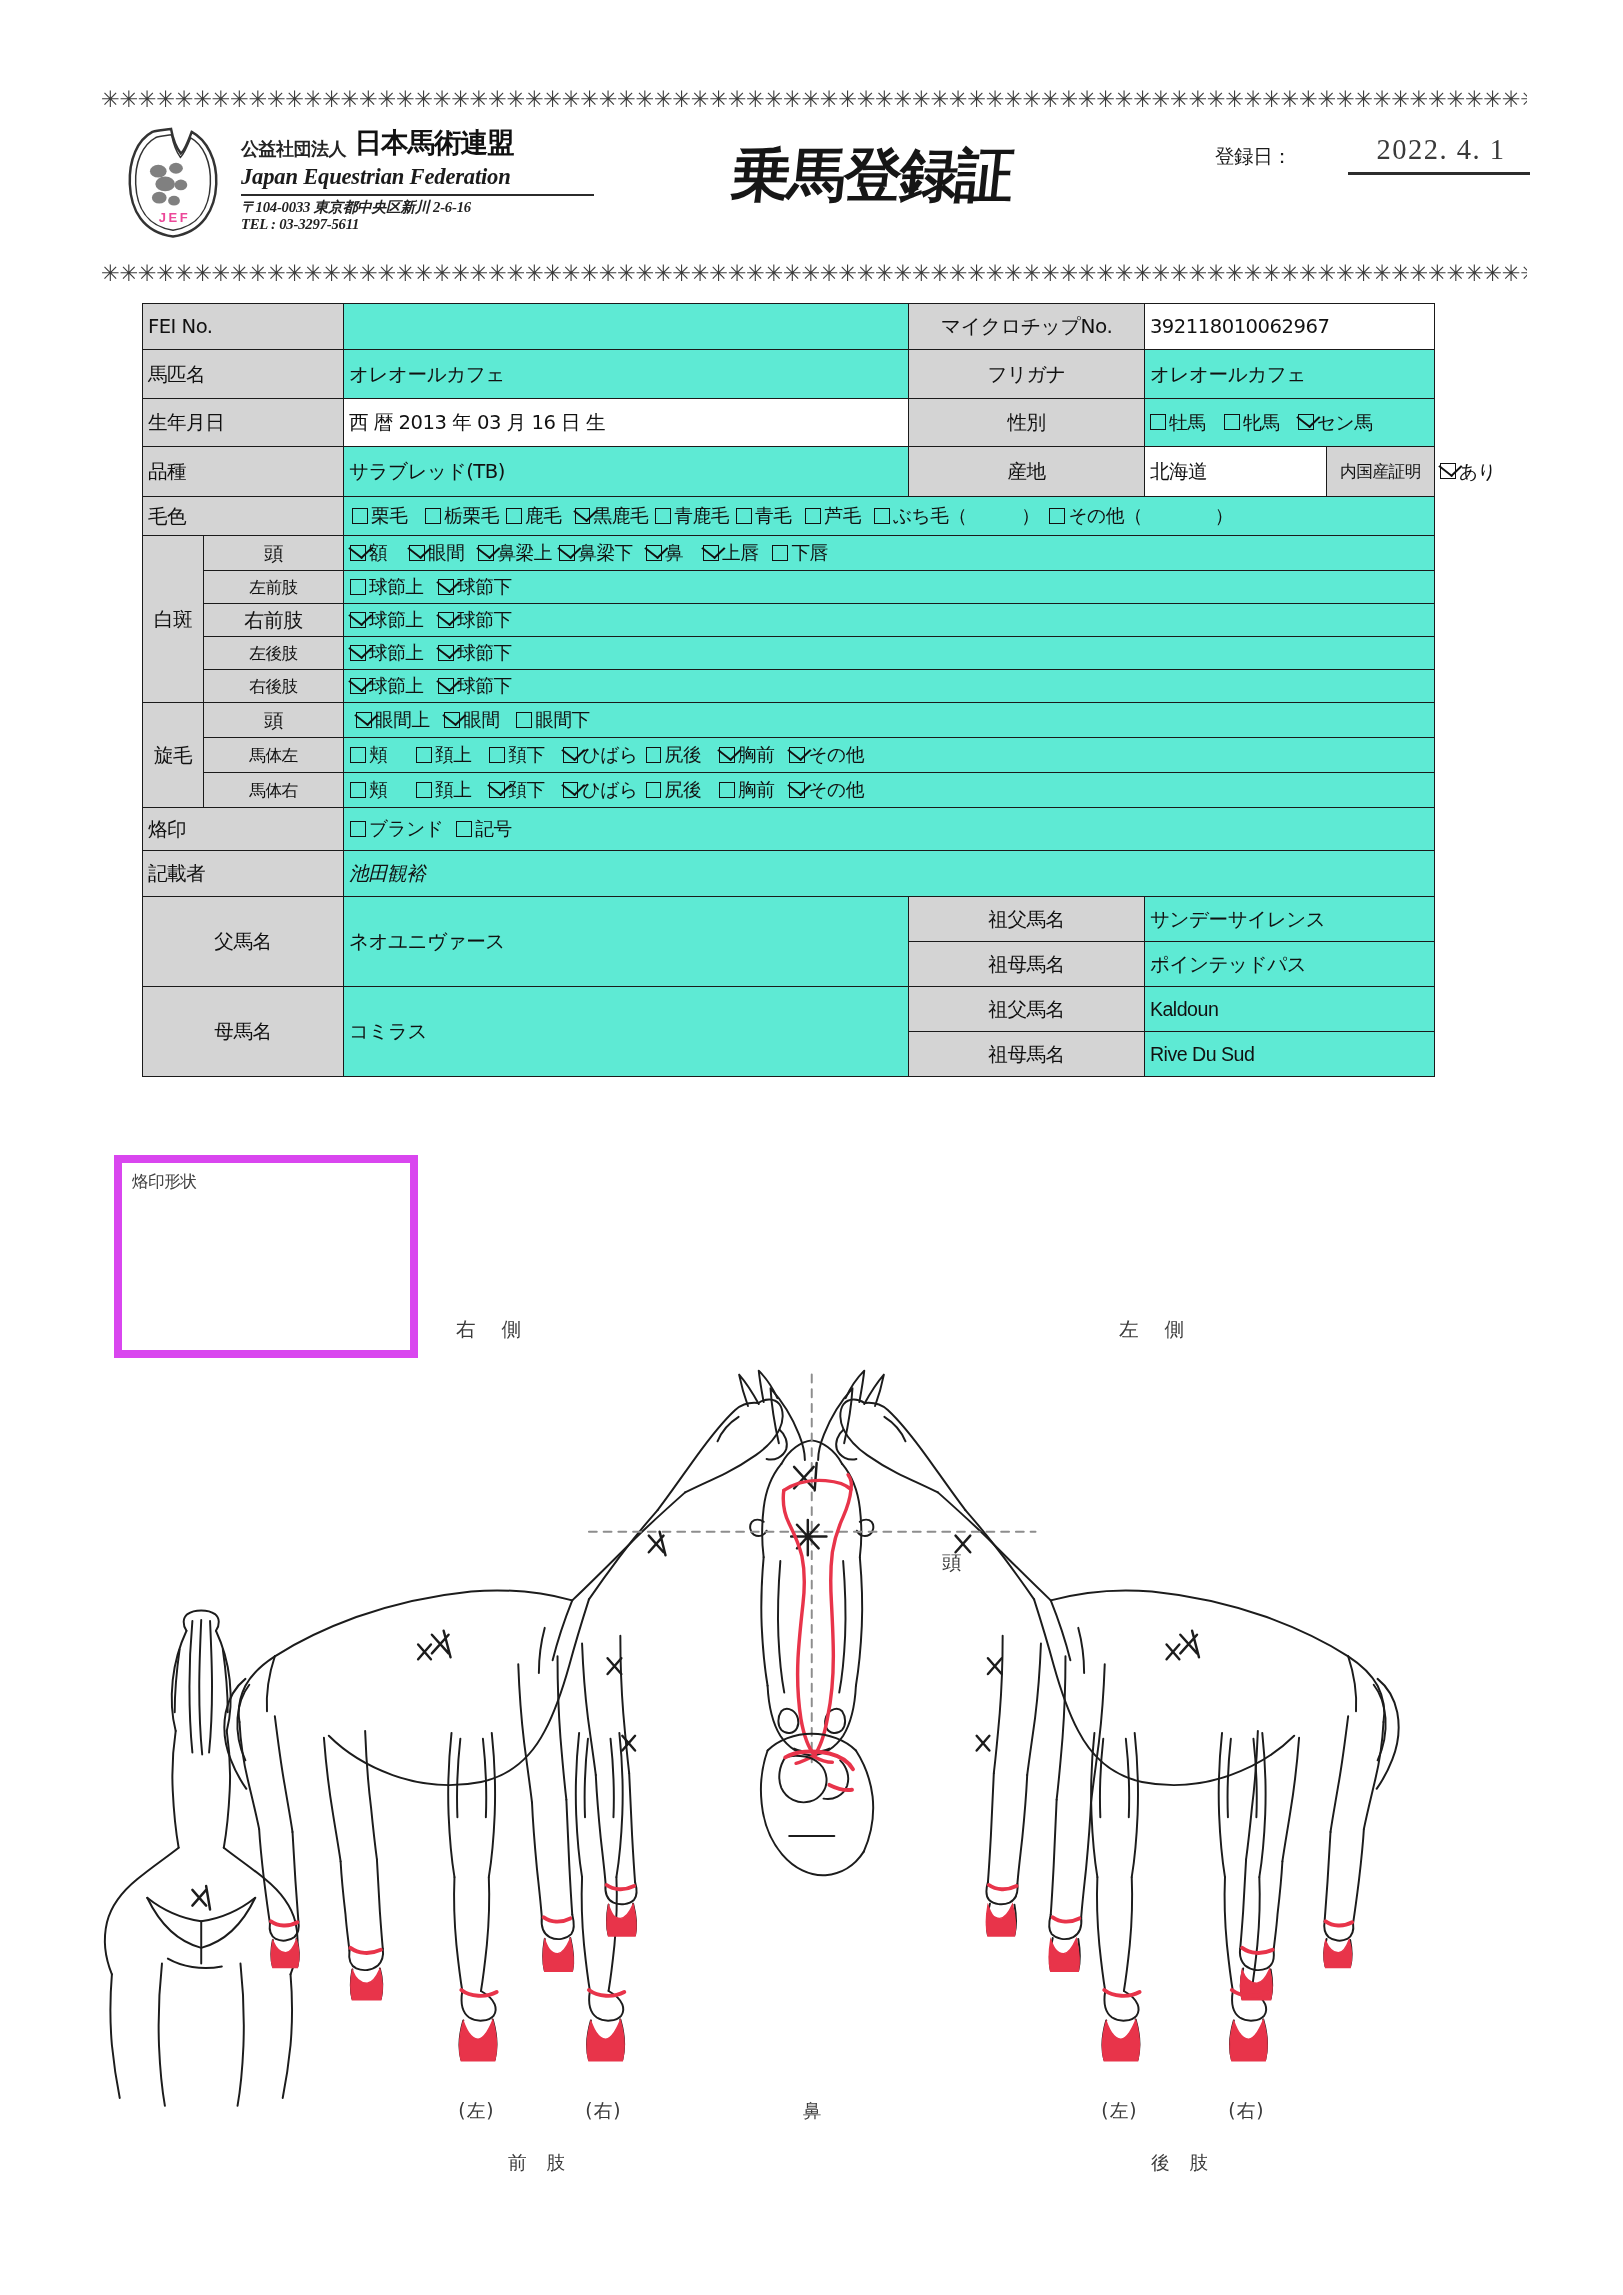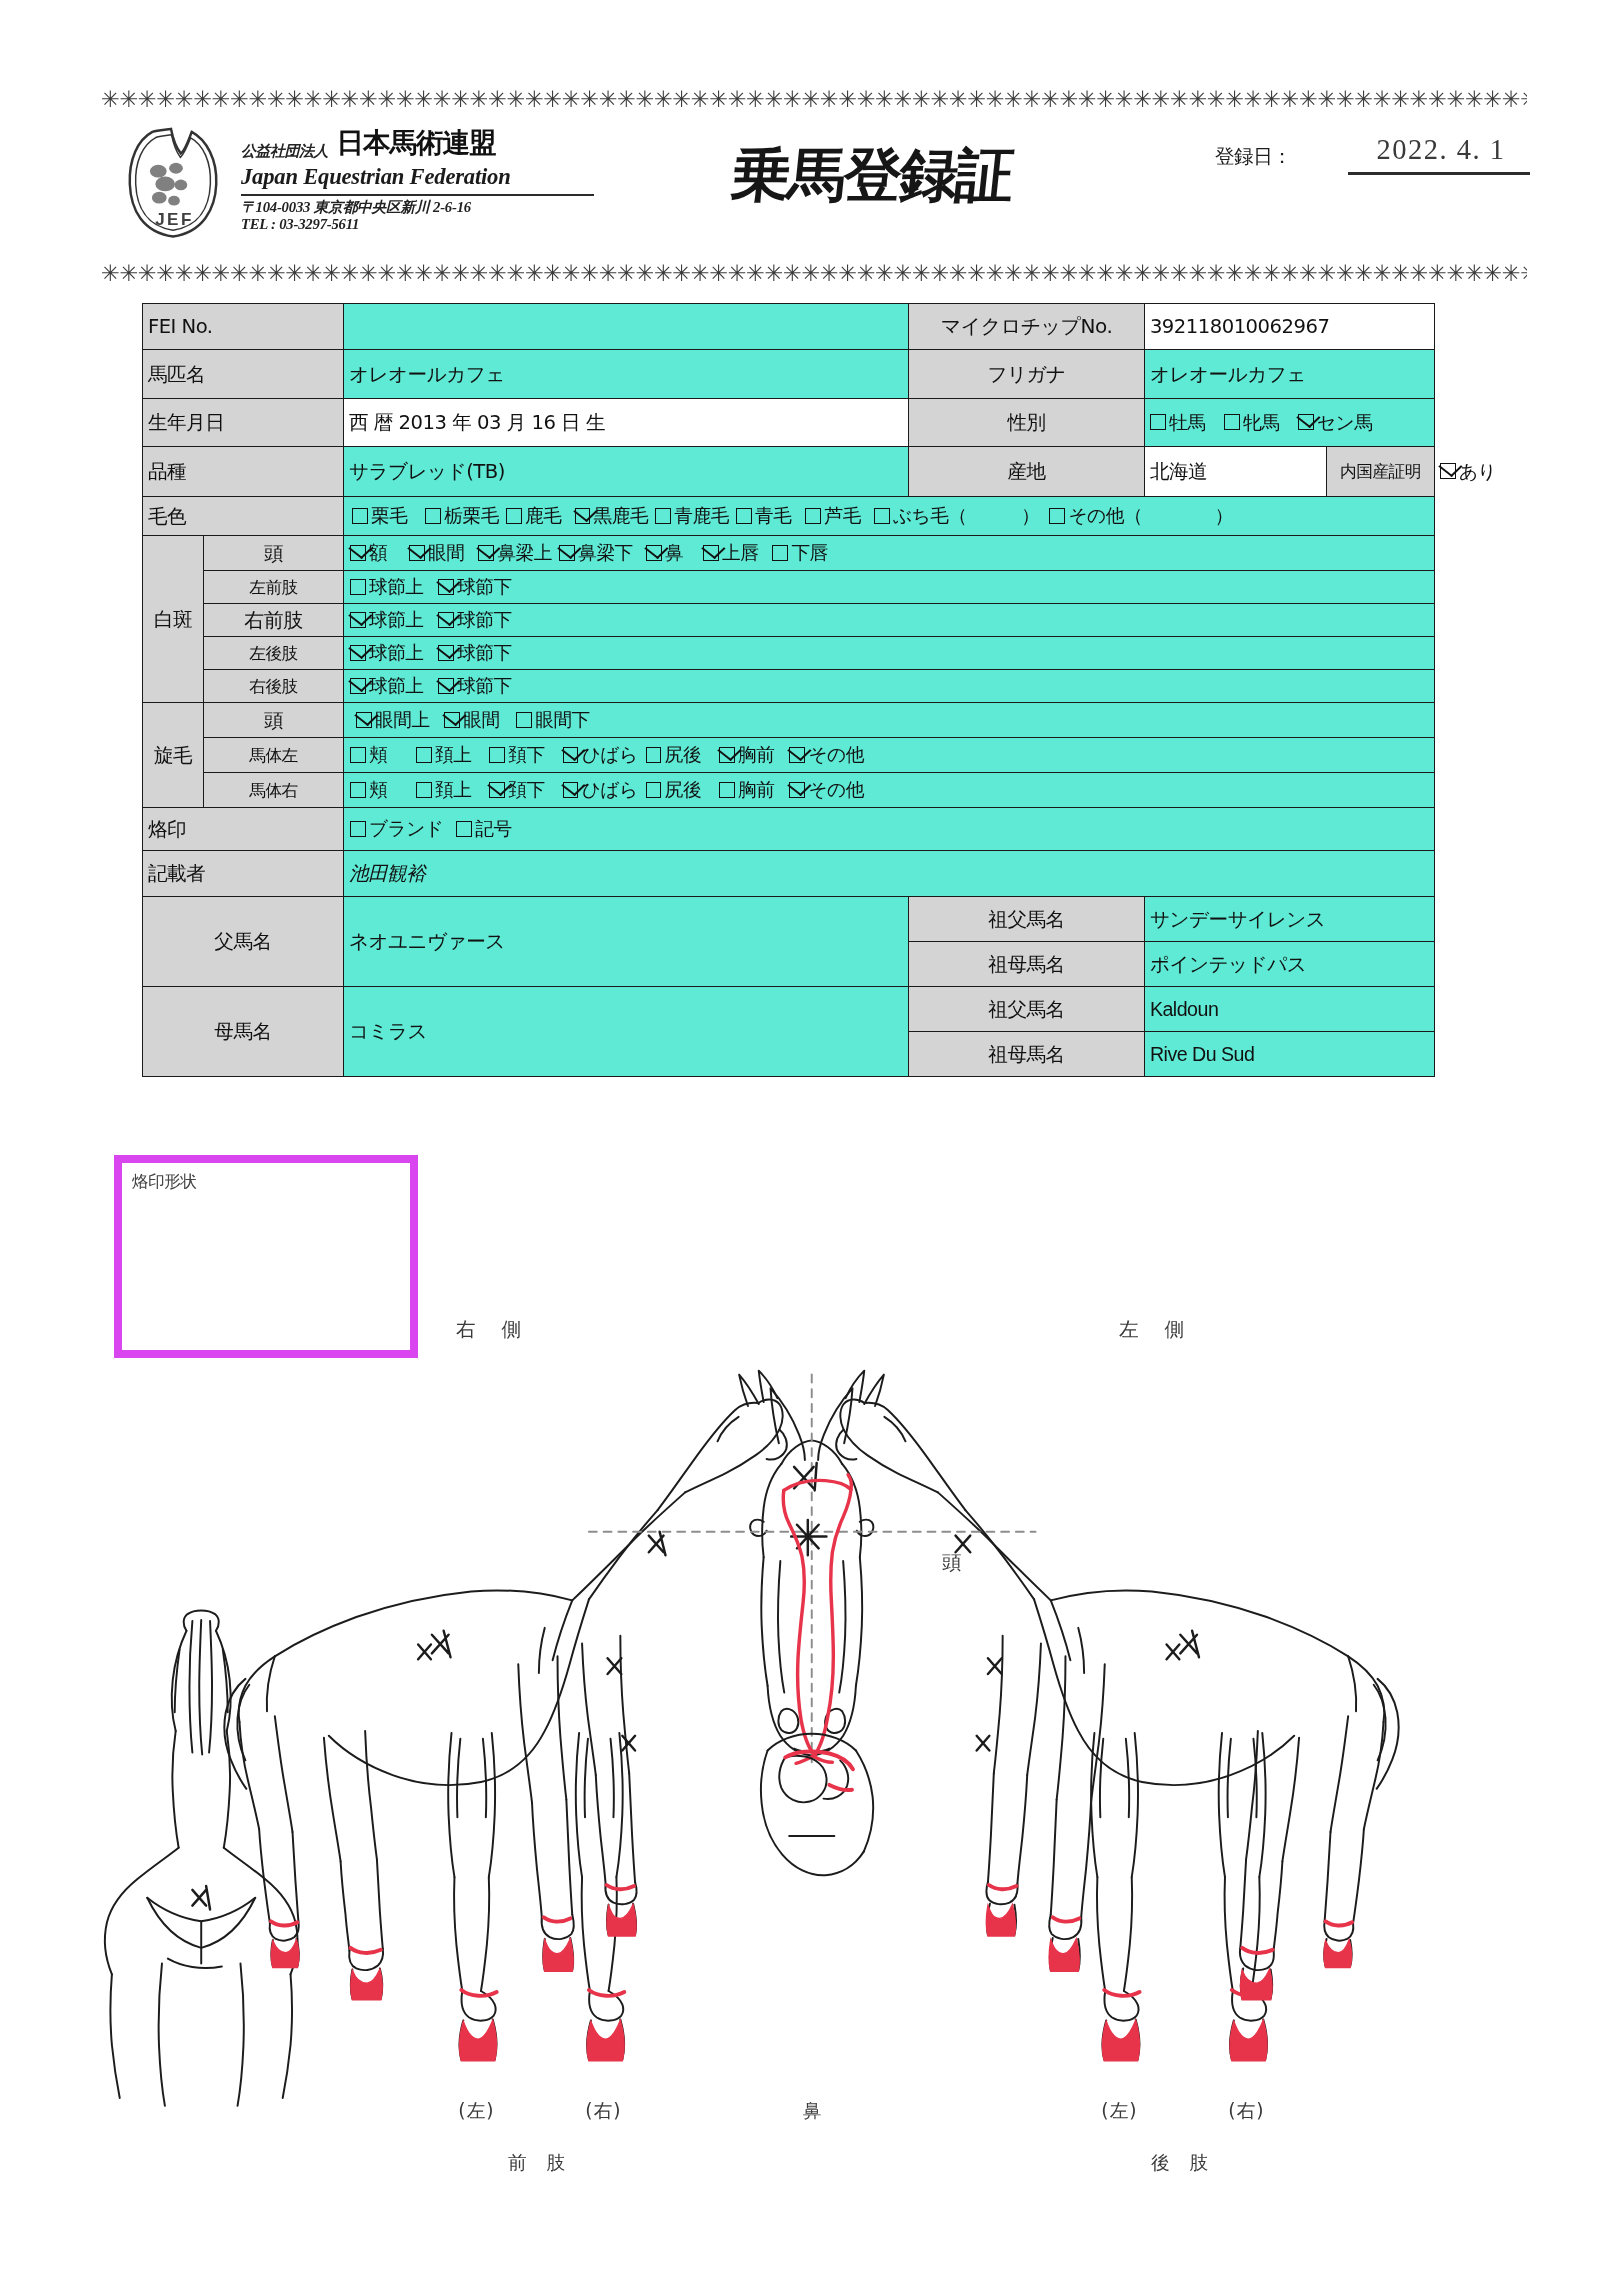--- a/index.html
+++ b/index.html
@@ -18,25 +18,25 @@
   #ast-top{top:90px;}
   #ast-bot{top:264px;}
 
   
   #header{position:absolute;left:101px;top:118px;width:1426px;height:142px;}
   .jef-seal{
     position:absolute;left:17px;top:4.9px;width:113px;height:118px;
   }
   .seal-text{
     position:absolute;left:0;top:87px;width:113px;text-align:center;
-    font-size:17px;font-weight:700;letter-spacing:2.5px;color:#404040;
+    font-size:13px;font-weight:700;letter-spacing:2.5px;color:#ec4899;
     font-family:"Liberation Sans",sans-serif;
   }
   .org-block{position:absolute;left:140px;top:6.9px;width:363px;}
-  .org-small{font-size:15px;font-weight:700;color:#242424;letter-spacing:-0.5px;display:inline-block;vertical-align:bottom;font-style:italic;}
+  .org-small{font-size:18px;font-weight:700;color:#242424;letter-spacing:-0.5px;display:inline-block;vertical-align:bottom;}
   .org-big{font-size:27.5px;font-weight:700;color:#111;letter-spacing:-1px;display:inline-block;vertical-align:bottom;margin-left:5.9px;
            font-family:"DejaVu Sans",sans-serif;}
   .org-en{font-family:"Liberation Serif",serif;font-style:italic;font-weight:700;
           font-size:22.6px;color:#1b1b1b;margin-top:2.9px;letter-spacing:-0.2px;}
   .org-hr{border-top:2px solid #2b2b2b;margin:3.9px 0 2.9px 0;width:353px;}
   .org-addr{font-family:"Liberation Serif",serif;font-style:italic;font-weight:700;
             font-size:14.7px;color:#222;line-height:1.18;letter-spacing:-0.2px;}
   .doc-title{
     position:absolute;left:631px;top:18.7px;font-size:58px;font-weight:700;
     color:#161616;letter-spacing:-2px;font-family:"DejaVu Sans",sans-serif;

